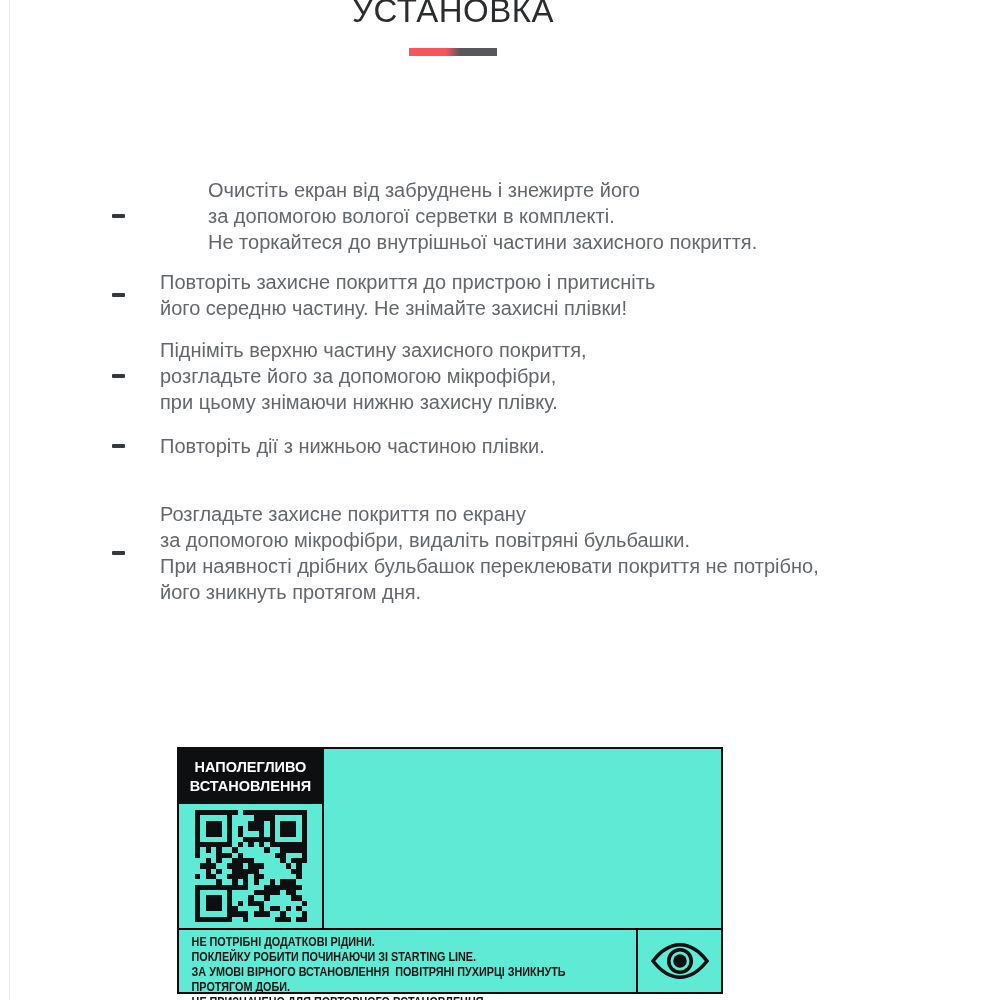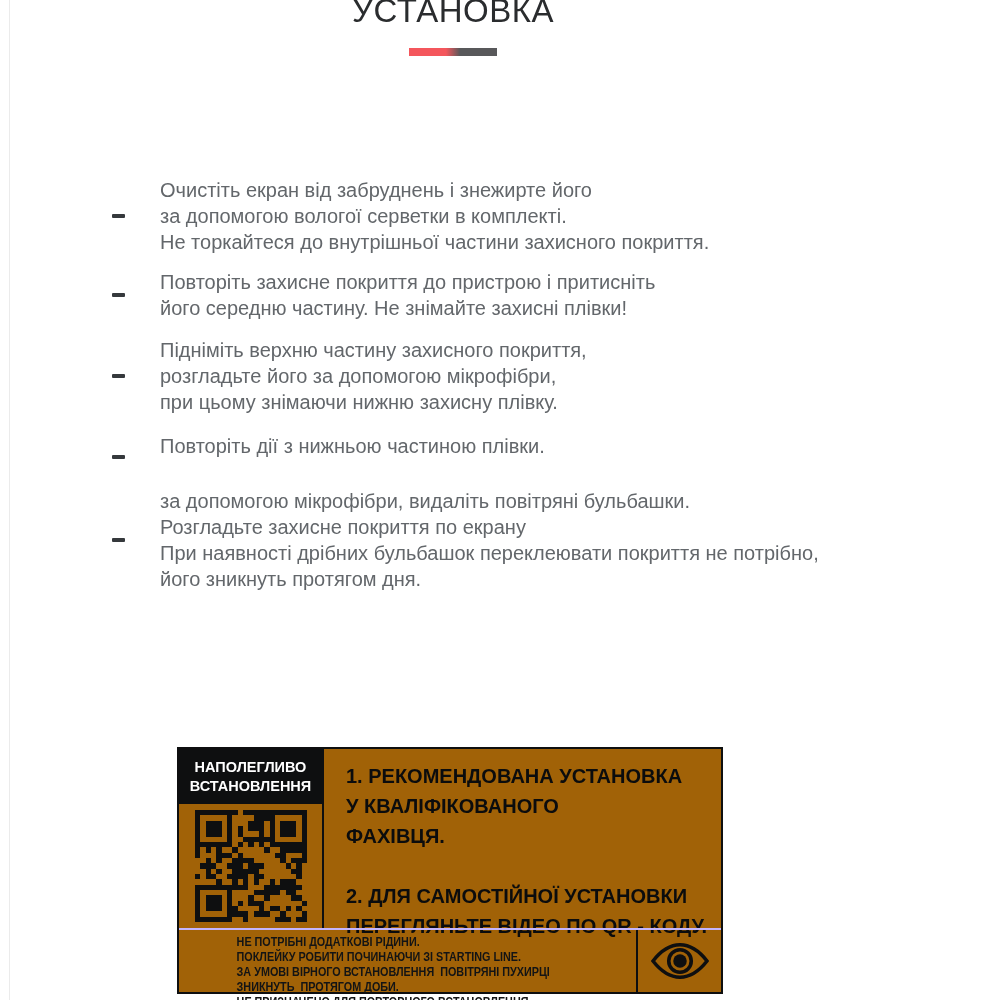--- a/index.html
+++ b/index.html
@@ -18,57 +18,56 @@
     white-space:nowrap; font-weight:normal; margin:0;
   }
   .accent-bar {
     position:absolute; left:409px; top:48px; width:88px; height:8px;
   }
   .steps {
     position:absolute; left:112px; top:177px; width:840px;
     font-size:20px; line-height:26px; color:#63676b;
   }
   .step { display:flex; align-items:center; }
-  .step:nth-child(1){ margin-bottom:14px; }
+  .step:nth-child(1){ margin-bottom:14px;gap:48px; }
   .step:nth-child(2){ margin-bottom:16px; }
   .step:nth-child(3){ margin-bottom:18px; }
-  .step:nth-child(4){ margin-bottom:29px;align-items:flex-end; }
+  .step:nth-child(4){ margin-bottom:42px; }
   .step:nth-child(5){ margin-bottom:15px; }
   .step .dash {
     flex:none; width:13px; height:4px; background:#35393c;
     margin-right:35px; border-radius:1px;
   }
   .step .lines { flex:1; }
 
   .rec-box {
     position:absolute; left:177px; top:747px; width:546px; height:247px;
     border:2px solid #0e0f10; box-sizing:border-box;
-    display:flex; flex-direction:column; background:#a16207;
+    display:flex; flex-direction:column; background:#5eead4;
   }
   .rec-top { flex:1; display:flex; min-height:0; }
   .rec-left {
     width:145px; flex:none; border-right:2px solid #0e0f10;
     display:flex; flex-direction:column; box-sizing:border-box;
   }
   .rec-header {
     background:#0e0f10; color:#ffffff; font-weight:bold;
     font-size:14.5px; line-height:19px; text-align:center;
     padding:9px 2px 8px;
   }
   .qr-wrap { flex:1; display:flex; align-items:center; justify-content:center; }
   .qr-svg { width:112px; height:112px; display:block; }
   .rec-right {
     flex:1; padding:12px 8px 0 22px;
     font-weight:bold; font-size:20px; line-height:30px; color:#0b0c0d;
   }
   .rec-item + .rec-item { margin-top:30px; }
   .rec-bottom {
-    flex:none; height:64px; border-top:2px solid #c4b5fd; display:flex;
+    flex:none; height:64px; border-top:2px solid #000000; display:flex;
     box-sizing:border-box;
-    padding-left:45px;
   }
   .footnotes {
     flex:1; padding:5px 0 0 14px;
     font-weight:bold; font-size:12px; line-height:15px; color:#131415;
     transform:scaleX(0.90); transform-origin:left top;
     white-space:pre-wrap;
   }
   .eye-cell {
     width:83px; flex:none; border-left:2px solid #0e0f10;
     display:flex; align-items:center; justify-content:center;
@@ -108,22 +107,22 @@
     </div>
     <div class="step">
       <span class="dash"></span>
       <div class="lines">
         <div>Повторіть дії з нижньою частиною плівки.</div>
       </div>
     </div>
     <div class="step">
       <span class="dash"></span>
       <div class="lines">
+        <div>Розгладьте захисне покриття по екрану</div>
         <div>за допомогою мікрофібри, видаліть повітряні бульбашки.</div>
-        <div>Розгладьте захисне покриття по екрану</div>
         <div>При наявності дрібних бульбашок переклеювати покриття не потрібно,</div>
         <div>його зникнуть протягом дня.</div>
       </div>
     </div>
   </div>
 
 <div class="rec-box">
   <div class="rec-top">
     <div class="rec-left">
       <div class="rec-header">
@@ -365,31 +364,20 @@
             <rect x="6" y="20" width="1" height="1" fill="#0e0f10"></rect>
             <rect x="9" y="20" width="1" height="1" fill="#0e0f10"></rect>
             <rect x="15" y="20" width="1" height="1" fill="#0e0f10"></rect>
             <rect x="16" y="20" width="1" height="1" fill="#0e0f10"></rect>
             <rect x="17" y="20" width="1" height="1" fill="#0e0f10"></rect>
             <rect x="19" y="20" width="1" height="1" fill="#0e0f10"></rect>
             <rect x="20" y="20" width="1" height="1" fill="#0e0f10"></rect>
           </svg>
       </div>
     </div>
-    <div class="rec-right">
-        <div class="rec-item">
-          <div>1. РЕКОМЕНДОВАНА УСТАНОВКА</div>
-          <div>У КВАЛІФІКОВАНОГО</div>
-          <div>ФАХІВЦЯ.</div>
-        </div>
-        <div class="rec-item">
-          <div>2. ДЛЯ САМОСТІЙНОЇ УСТАНОВКИ</div>
-          <div>ПЕРЕГЛЯНЬТЕ ВІДЕО ПО QR - КОДУ.</div>
-        </div>
-      </div>
   </div>
   <div class="rec-bottom">
     <div class="footnotes"><div>НЕ ПОТРІБНІ ДОДАТКОВІ РІДИНИ.</div><div>ПОКЛЕЙКУ РОБИТИ ПОЧИНАЮЧИ ЗІ STARTING LINE.</div><div>ЗА УМОВІ ВІРНОГО ВСТАНОВЛЕННЯ  ПОВІТРЯНІ ПУХИРЦІ ЗНИКНУТЬ  ПРОТЯГОМ ДОБИ.</div><div>НЕ ПРИЗНАЧЕНО ДЛЯ ПОВТОРНОГО ВСТАНОВЛЕННЯ.</div></div>
     <div class="eye-cell">
       <svg width="58" height="36" viewBox="0 0 64 40">
         <path d="M2,20 Q16,2 32,2 Q48,2 62,20 Q48,38 32,38 Q16,38 2,20 Z" fill="none" stroke="#0e0f10" stroke-width="4" stroke-linejoin="miter"></path>
         <circle cx="32" cy="20" r="12.5" fill="none" stroke="#0e0f10" stroke-width="4"></circle>
         <circle cx="32" cy="20" r="7.5" fill="#0e0f10"></circle>
       </svg>
     </div>

